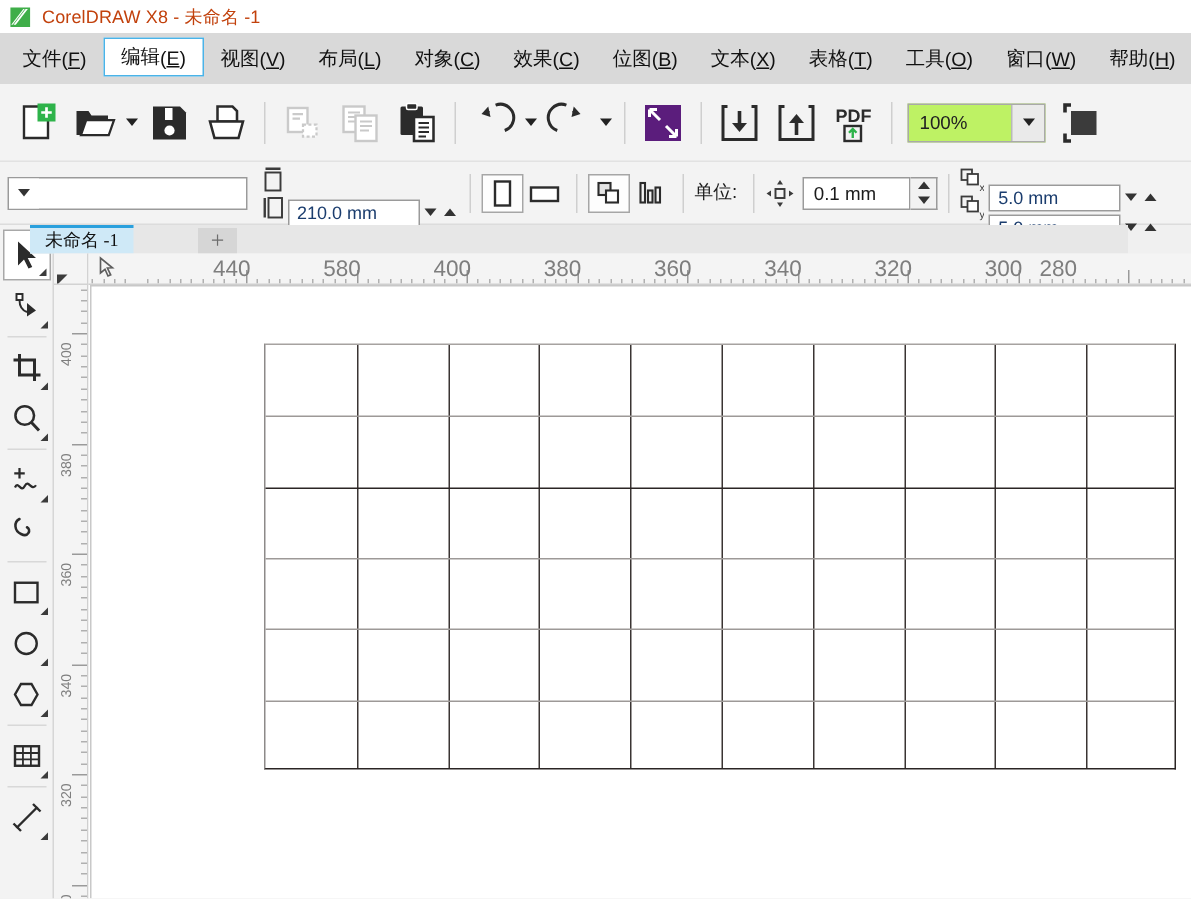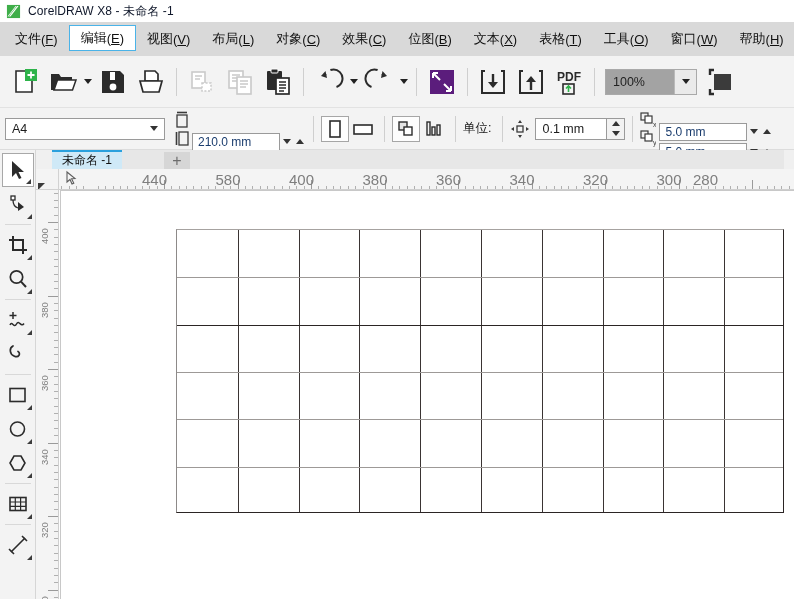--- a/index.html
+++ b/index.html
@@ -12,21 +12,21 @@
     -webkit-font-smoothing: antialiased;
   }
   #app { position: relative; width: 794px; height: 599px; background: #f0f0f0; }
 
   
   .titlebar {
     position: absolute; left: 0; top: 0; width: 794px; height: 22px;
     background: #ffffff; display: flex; align-items: center; padding-left: 6px;
   }
   .title-logo { width: 15px; height: 15px; margin-right: 7px; flex: 0 0 auto; }
-  .title-text { font-size: 12px; color: #0f172a; letter-spacing: .1px; }
+  .title-text { font-size: 12px; color: #c2410c; letter-spacing: .1px; }
 
   
   .menubar {
     position: absolute; left: 0; top: 22px; width: 794px; height: 34px;
     background: #d9d9d9; display: flex; align-items: stretch; padding-left: 4px;
   }
   .menu-item {
     display: flex; align-items: center; padding: 0 11px;
     font-size: 13px; color: #111; cursor: default; white-space: nowrap;
     margin: 2px 0;
@@ -47,21 +47,21 @@
     flex: 0 0 auto; position: relative;
   }
   .tb-sep { width: 1px; height: 28px; background: #cfcfcf; margin: 0 6px; flex: 0 0 auto; }
   .tb-drop {
     width: 12px; height: 40px; display: flex; align-items: center; justify-content: center;
     flex: 0 0 auto;
   }
   .caret { width: 0; height: 0; border-left: 4px solid transparent; border-right: 4px solid transparent; border-top: 5px solid #222; }
   .zoom-combo {
     display: flex; align-items: stretch; width: 92px; height: 26px;
-    border: 1px solid #a9a9a9; background: #a3a3a3; margin-left: 4px; flex: 0 0 auto;
+    border: 1px solid #a9a9a9; background: #bef264; margin-left: 4px; flex: 0 0 auto;
   }
   .zoom-combo .val { flex: 1; display: flex; align-items: center; padding-left: 7px; font-size: 12.5px; color: #222; }
   .zoom-combo .btn {
     width: 22px; background: #eaeaea; border-left: 1px solid #b9b9b9;
     display: flex; align-items: center; justify-content: center;
   }
 
   
   .propbar {
     position: absolute; left: 0; top: 108px; width: 794px; height: 42px;
@@ -121,22 +121,23 @@
   }
   .tool.sel { border: 1px solid #a8a8a8; background: #fff; }
   .tool .flyout {
     position: absolute; right: 2px; bottom: 2px; width: 0; height: 0;
     border-left: 5px solid transparent; border-bottom: 5px solid #3b3b3b;
   }
   .tool-sep { width: 26px; height: 1px; background: #d8d8d8; margin: 3px 0; flex: 0 0 auto; }
 
   
   .tabstrip {
-    position: absolute; left: 52px; top: 150px; width: 732px; height: 19px;
+    position: absolute; left: 20px; top: 150px; width: 732px; height: 19px;
     background: #e7e7e7;
+    font-family: Liberation Serif, serif;
   }
   .doctab {
     position: absolute; left: 0; top: 0; height: 19px; padding: 0 10px;
     background: #cfe9f7; border-top: 2px solid #2aa0dd;
     display: flex; align-items: center; font-size: 12px; color: #111;
   }
   .newtab {
     position: absolute; left: 112px; top: 2px; width: 26px; height: 17px;
     background: #d6d6d6; display: flex; align-items: center; justify-content: center;
     color: #6d6d6d; font-size: 16px; line-height: 1;
@@ -346,21 +347,20 @@
         <rect x="7" y="7" width="17" height="16" fill="#3b3b3b"></rect>
         <path d="M7 3 L3 3 L3 8" fill="none" stroke="#2b2b2b" stroke-width="2.4"></path>
         <path d="M7 27 L3 27 L3 22" fill="none" stroke="#2b2b2b" stroke-width="2.4"></path>
       </svg>
     </div>
   </div>
 
   <div class="propbar">
 
     <div class="pagesize-combo">
-      <span class="val">A4</span>
       <span class="btn">
           <i class="caret-sm"></i>
         </span>
     </div>
 
     <div class="dimgroup">
       <div class="dimicons">
         <svg width="14" height="18" viewBox="0 0 14 18">
           <rect x="2" y="4" width="10" height="12" fill="none" stroke="#3b3b3b" stroke-width="1.3"></rect>
           <path d="M2 1.5 L12 1.5" stroke="#3b3b3b" stroke-width="1.6"></path>

